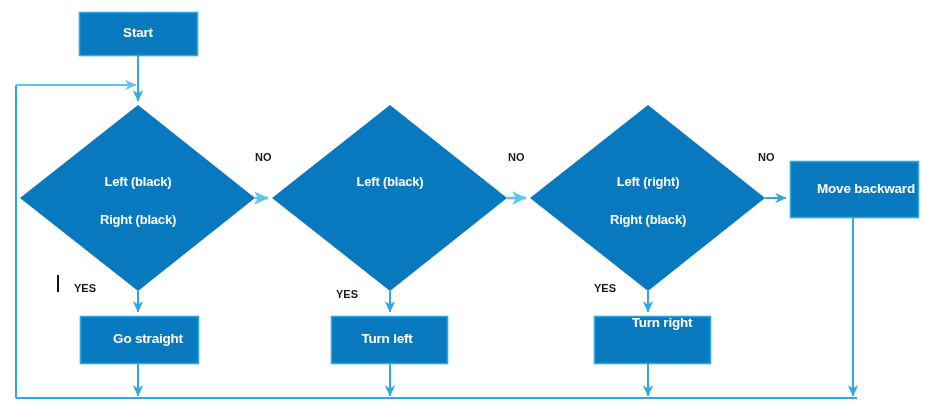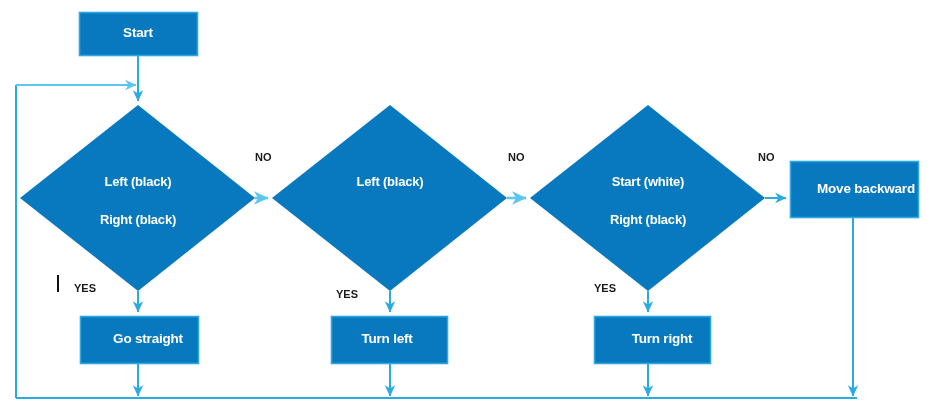--- a/index.html
+++ b/index.html
@@ -117,30 +117,30 @@
     <line x1="16" y1="85" x2="136" y2="85" stroke="#5CC6F0" stroke-width="2" marker-end="url(#arrowlt)"></line>
   </svg>
 
   <div class="node-label box-text" style="left:79px; top:25px; width:118px;">Start</div>
 
   <div class="node-label diamond-text" style="left:38px; top:174px; width:200px;">Left (black)</div>
   <div class="node-label diamond-text" style="left:38px; top:212px; width:200px;">Right (black)</div>
 
   <div class="node-label diamond-text" style="left:290px; top:174px; width:200px;">Left (black)</div>
 
-  <div class="node-label diamond-text" style="left:548px; top:174px; width:200px;">Start (white)</div>
+  <div class="node-label diamond-text" style="left:548px; top:174px; width:200px;">Left (right)</div>
   <div class="node-label diamond-text" style="left:548px; top:212px; width:200px;">Right (black)</div>
 
   <div class="node-label box-text" style="left:790px; top:181px; width:152px;">Move backward</div>
 
   <div class="node-label box-text" style="left:80px; top:331px; width:136px;">Go straight</div>
 
   <div class="node-label box-text" style="left:331px; top:331px; width:112px;">Turn left</div>
 
-  <div class="node-label box-text" style="left:594px; top:331px; width:136px;">Turn right</div>
+  <div class="node-label box-text" style="left:594px; top:315px; width:136px;">Turn right</div>
 
   <div class="edge-label" style="left:255px; top:151px;">NO</div>
   <div class="edge-label" style="left:508px; top:151px;">NO</div>
   <div class="edge-label" style="left:758px; top:151px;">NO</div>
 
   <div class="edge-label" style="left:74px; top:282px;">YES</div>
   <div class="edge-label" style="left:336px; top:288px;">YES</div>
   <div class="edge-label" style="left:594px; top:282px;">YES</div>
 
   <div class="tick-mark" style="left:57px; top:275px;"></div>

